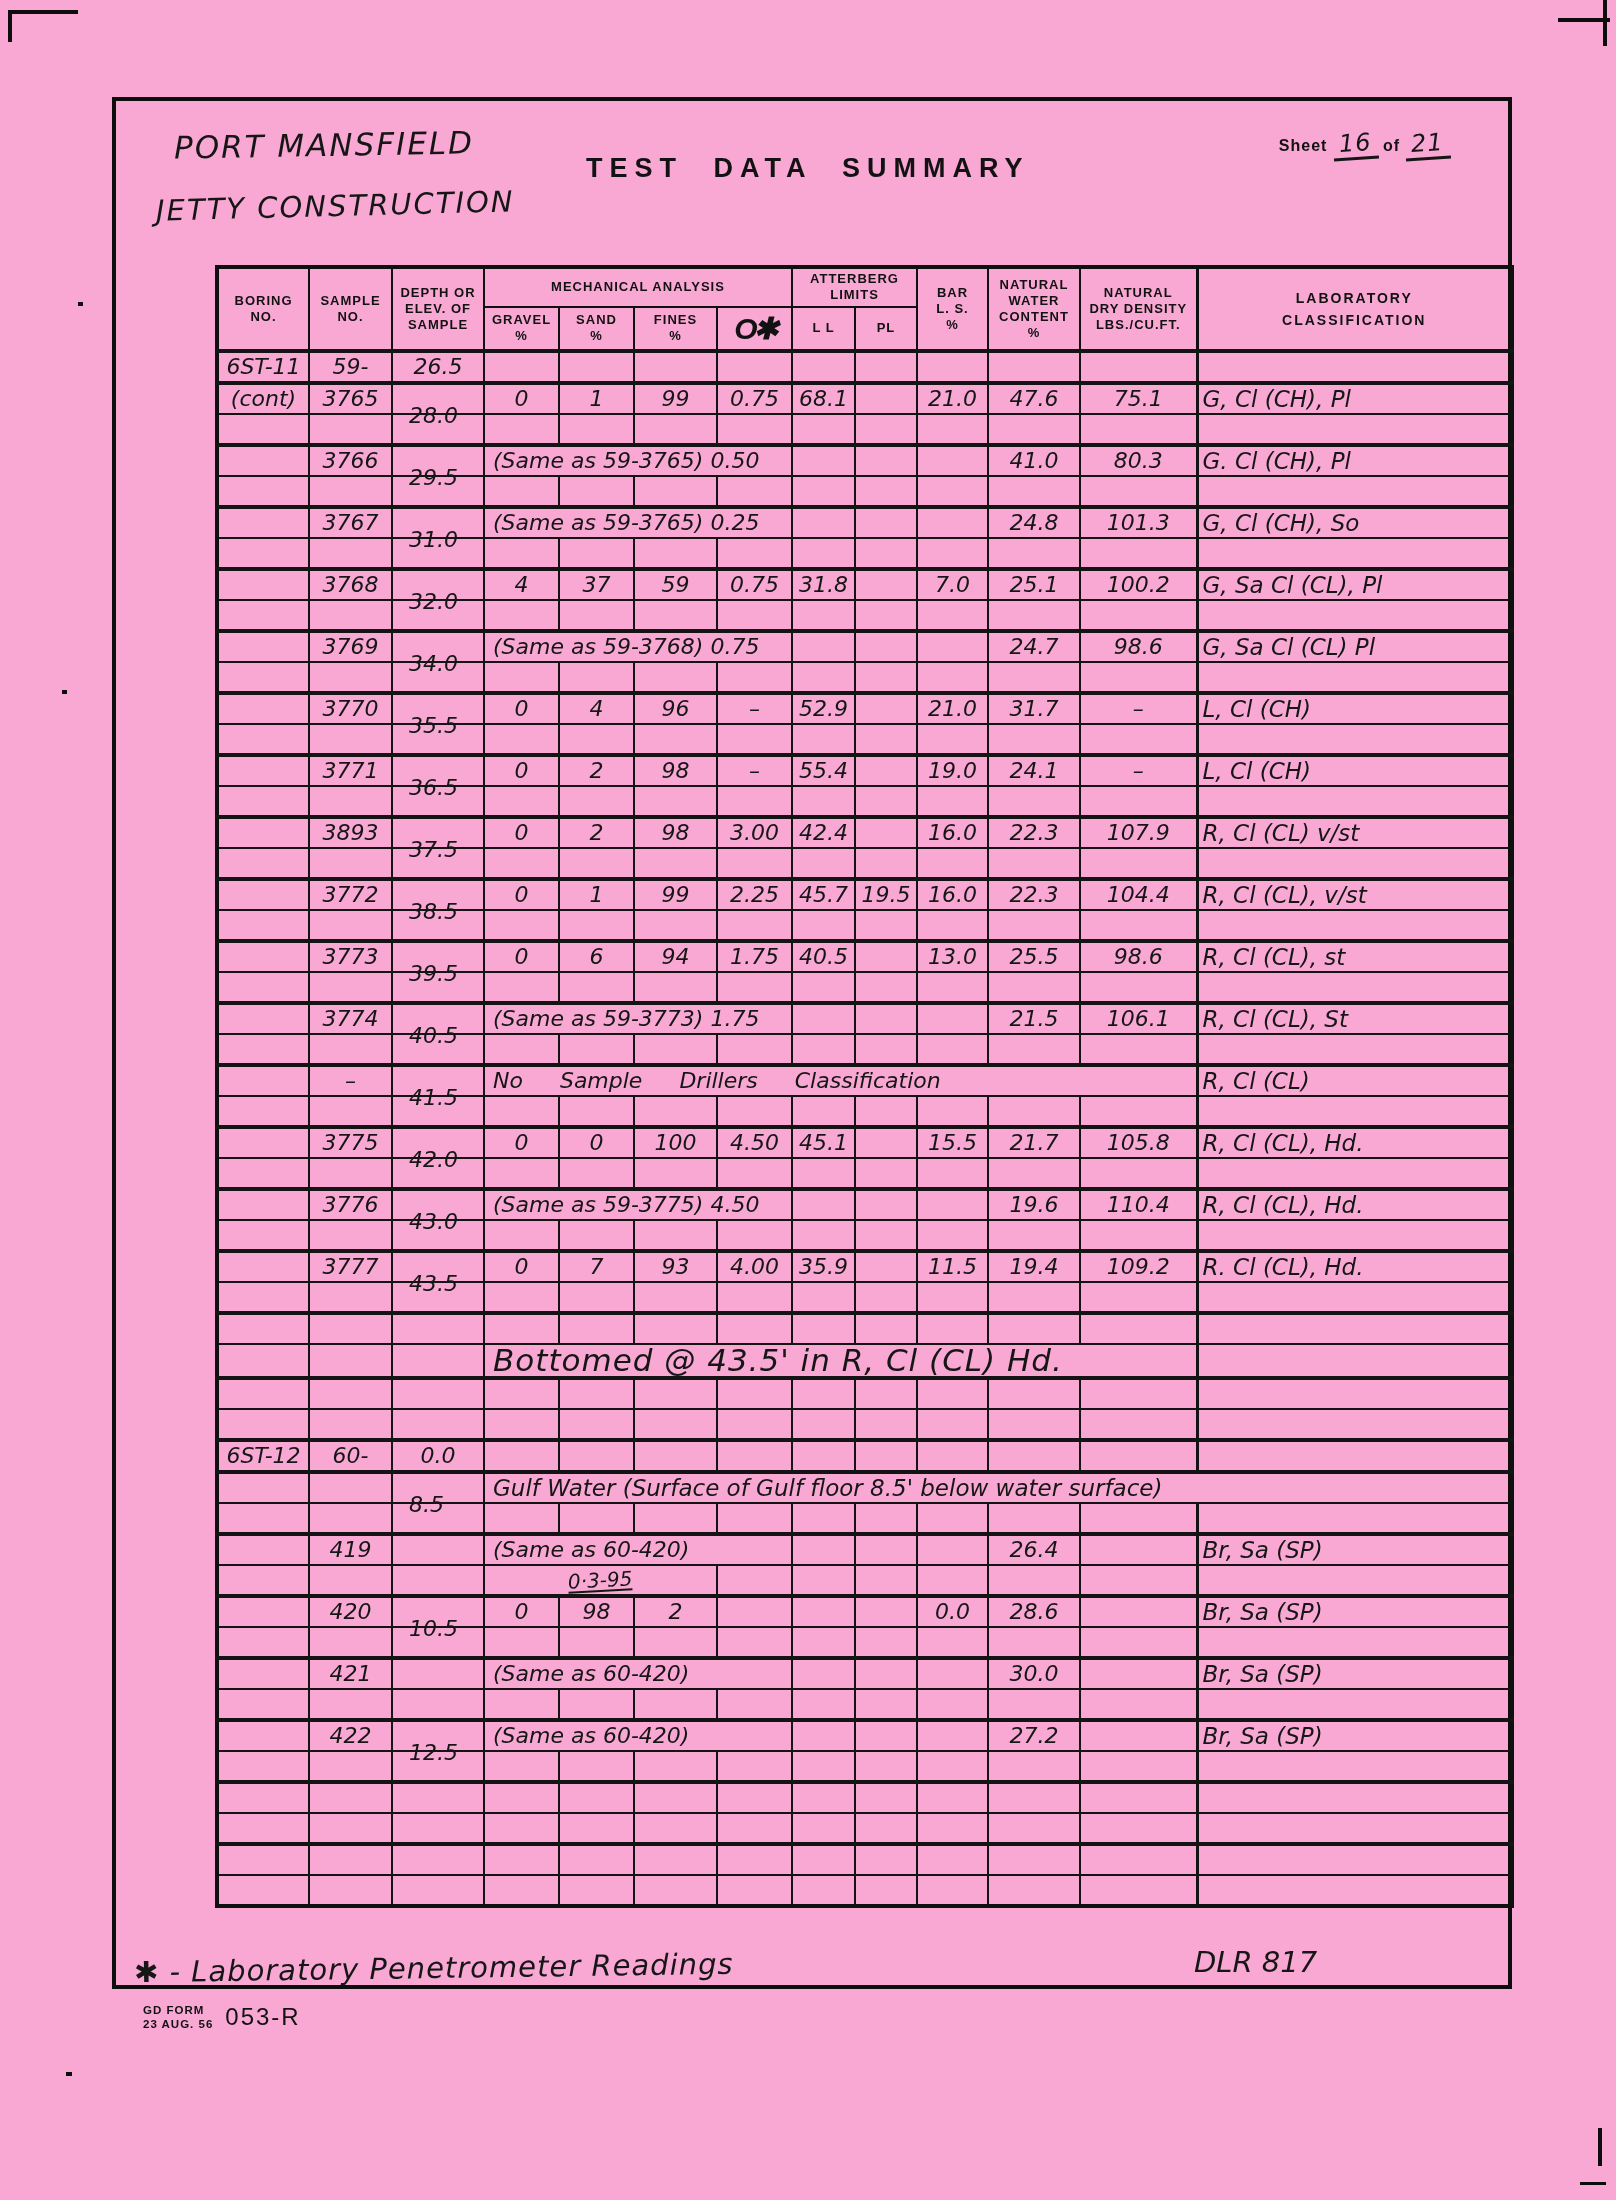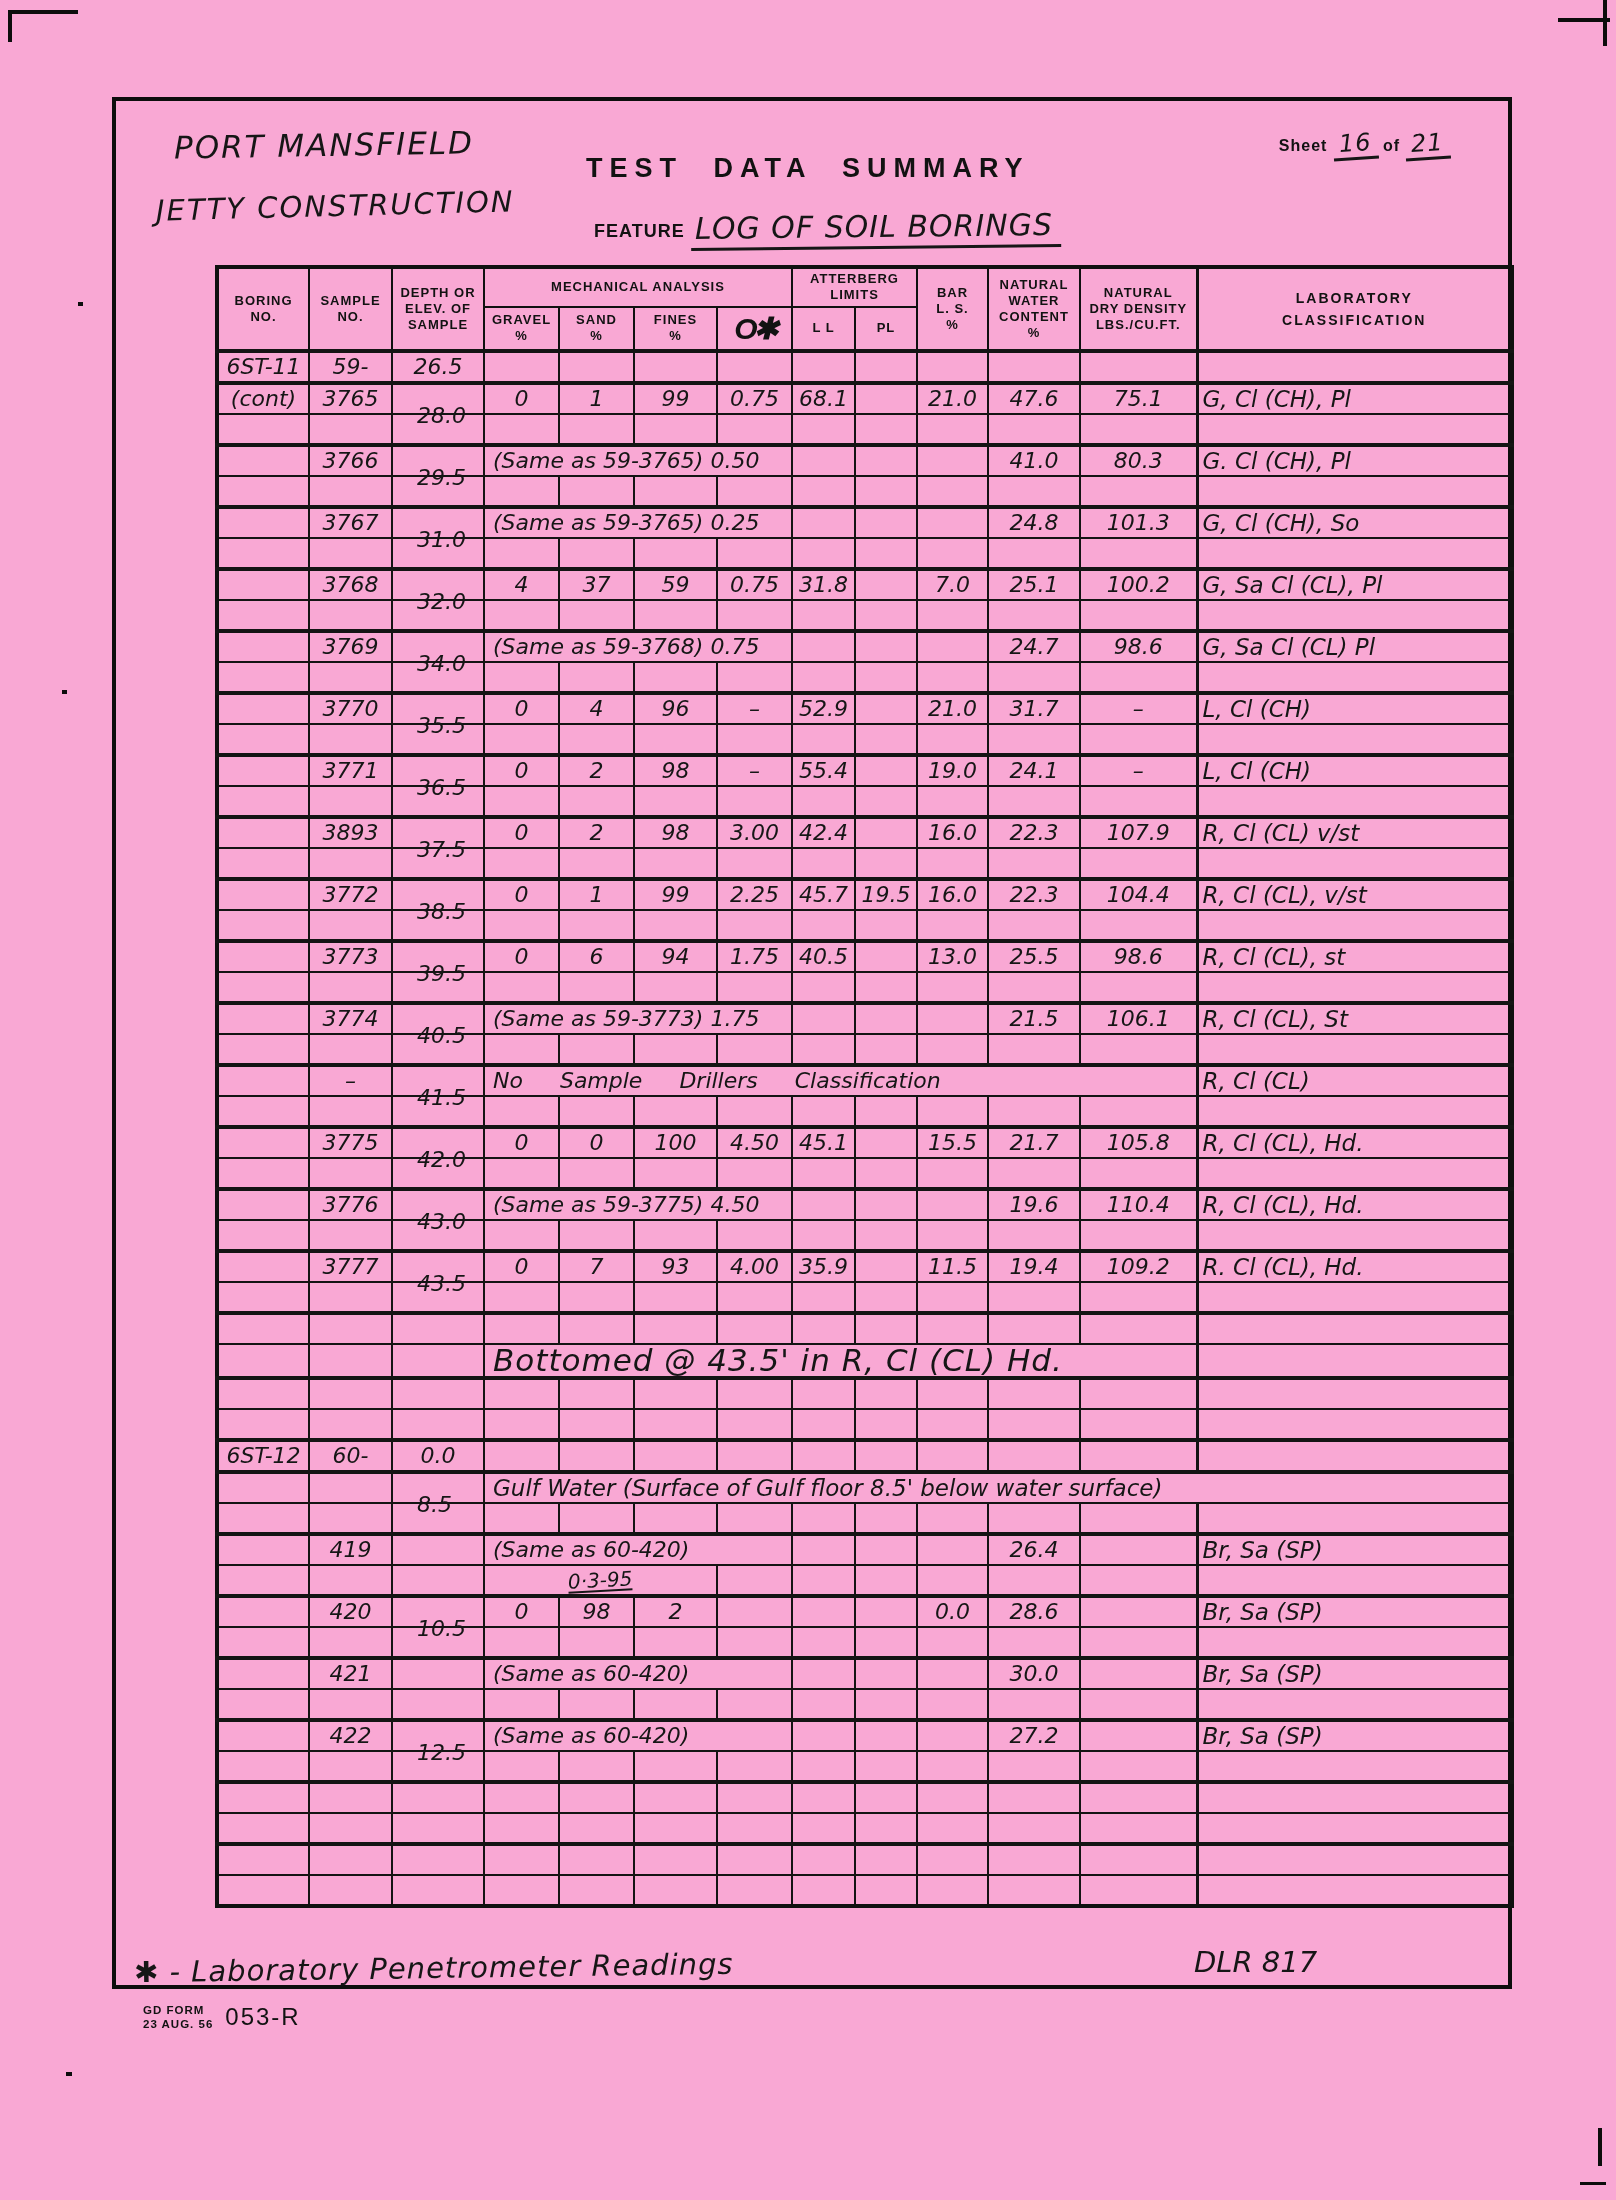--- a/index.html
+++ b/index.html
@@ -42,21 +42,21 @@
     font-size:22px; color:#161616; line-height:1;
   }
   table.data tbody tr.thick td { border-top-width:4px; }
   table.data tbody td.c12 { border-left-width:3px; text-align:left; padding-left:4px; font-size:23px; white-space:nowrap; }
   table.data thead td.c12h { border-left-width:3px; }
   table.data tbody td.note { text-align:left; padding-left:8px; white-space:nowrap; overflow:visible; }
   table.data tbody td.sp { word-spacing:30px; }
   table.data tbody td.lg { font-size:31px; letter-spacing:1px; }
   table.data tbody td.gulf { font-size:23px; }
   table.data tbody td.corr span { border-bottom:2px solid #161616; font-size:20px; display:inline-block; transform:rotate(-3deg); }
-  table.data tbody td.depth { text-align:left; padding-left:24px; }
+  table.data tbody td.depth { text-align:left; padding-left:16px; }
   table.data tbody td.depth span { position:relative; top:-13px; display:inline-block; }
   
   .footnote { position:absolute; left:18px; bottom:0px; font-size:29px; letter-spacing:1px; transform:rotate(-0.8deg); }
   .dlr { position:absolute; left:1078px; bottom:6px; font-size:29px; }
   .form-id { position:absolute; left:143px; top:2003px; display:flex; align-items:flex-start;justify-content:center; }
   .form-id .tiny { font-size:11.5px; font-weight:bold; line-height:1.25; letter-spacing:1px; white-space:pre-line; }
   .form-id .fnum { font-size:24px; font-weight:normal; margin-left:12px; letter-spacing:2px; }
 </style>
 </head>
 <body>
@@ -76,24 +76,20 @@
   <div class="frame">
 
     <div class="hw project1" style="text-transform:uppercase;">Port Mansfield</div>
     <div class="hw project2" style="text-transform:uppercase;">Jetty Construction</div>
     <div class="main-title">TEST DATA SUMMARY</div>
     <div class="sheet-line">
       <span>Sheet</span>
       <span class="hw num">16</span>
       <span>of</span>
       <span class="hw num">21</span>
-    </div>
-    <div class="feature-line">
-      <span>FEATURE</span>
-      <span class="hw feature-value" style="text-transform:uppercase;">Log of Soil Borings</span>
     </div>
 
     <table class="data">
       <colgroup>
         <col style="width:92px">
           <col style="width:83px">
           <col style="width:92px">
         <col style="width:75px">
           <col style="width:75px">
           <col style="width:83px">

